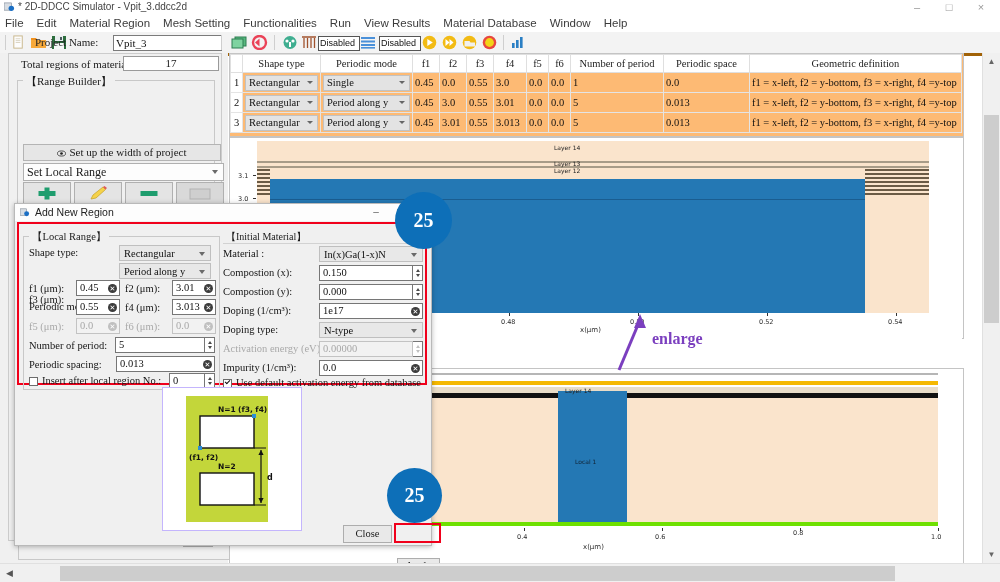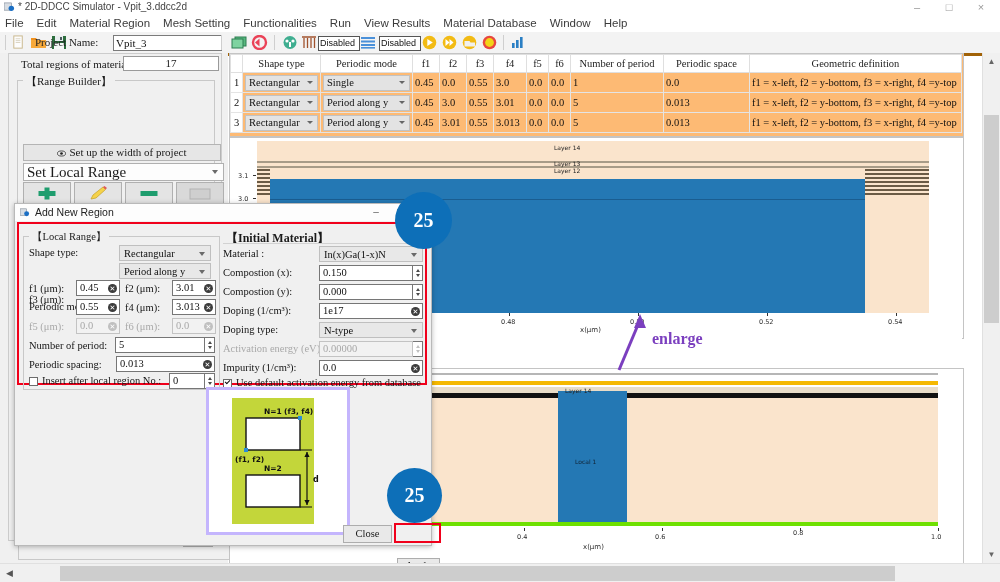--- a/index.html
+++ b/index.html
@@ -38,21 +38,21 @@
   #lp-inner{position:absolute;left:8px;top:0px;width:212px;height:486px;background:#f0f0f0;border:1px solid #cccccc;}
   .serif{font-family:"Liberation Serif",serif;}
   #totreg-lbl{position:absolute;left:12px;top:4px;font-size:11px;}
   #totreg-val{position:absolute;left:114px;top:2px;width:94px;height:13px;background:#fff;border:1px solid #9a9a9a;
               font-size:11px;text-align:center;line-height:13px;}
   .groupbox{position:absolute;border:1px solid #c8c8c8;}
   .grouptitle{position:absolute;background:#f0f0f0;font-size:11px;padding:0 3px;}
   #btn-width{position:absolute;left:14px;top:90px;width:196px;height:15px;background:#e6e6e6;border:1px solid #b4b4b4;
              font-size:11px;text-align:center;line-height:15px;}
   #sel-localrange{position:absolute;left:14px;top:109px;width:196px;height:16px;background:#fdfdfd;border:1px solid #b0b0b0;
-             font-size:15px;line-height:16px;padding-left:3px;}
+             font-size:12px;line-height:16px;padding-left:3px;}
   .arrowdn{position:absolute;right:5px;top:6px;width:0;height:0;border-left:3.5px solid transparent;border-right:3.5px solid transparent;border-top:4px solid #6a6a6a;}
   .sqbtn{position:absolute;top:128px;width:46px;height:21px;background:#e4e4e4;border:1px solid #b0b0b0;}
   #lr-lbl1{position:absolute;left:20px;top:173px;font-size:11px;}
   #lr-val1{position:absolute;left:78px;top:171px;width:130px;height:13px;background:#fff;border:1px solid #9a9a9a;font-size:11px;text-align:center;line-height:13px;}
   #lr-lbl2{position:absolute;left:20px;top:191px;font-size:11px;}
   #lr-val2{position:absolute;left:78px;top:189px;width:130px;height:13px;background:#fff;border:1px solid #9a9a9a;font-size:11px;text-align:center;line-height:13px;}
   #showfig-row{position:absolute;left:9px;top:466px;width:210px;height:38px;background:#f0f0f0;border:1px solid #c8c8c8;}
   #showfig-cb{position:absolute;left:8px;top:6px;width:9px;height:9px;background:#fff;border:1px solid #707070;}
   #showfig-cb:after{content:"";position:absolute;left:1px;top:1px;width:5px;height:2px;border-left:2px solid #111;border-bottom:2px solid #111;transform:rotate(-45deg);}
   #showfig-lbl{position:absolute;left:22px;top:3px;font-size:11px;}
@@ -93,21 +93,21 @@
   .clearx{position:absolute;width:9px;height:9px;border-radius:50%;background:#3c3c3c;color:#fff;font-size:7px;
           text-align:center;line-height:9px;}
   .clearx.dim{background:#c0c0c0;}
   .spin{position:absolute;width:10px;height:16px;background:#fff;border:1px solid #767676;border-left:none;box-sizing:border-box;}
   .spin:before,.spin:after{content:"";position:absolute;left:3px;width:0;height:0;border-left:2.5px solid transparent;border-right:2.5px solid transparent;}
   .spin:before{top:3px;border-bottom:3px solid #4a4a4a;}
   .spin:after{bottom:3px;border-top:3px solid #4a4a4a;}
   .spin.dim:before{border-bottom-color:#c0c0c0;} .spin.dim:after{border-top-color:#c0c0c0;}
   .cbx{position:absolute;width:9px;height:9px;background:#fff;border:1px solid #6c6c6c;box-sizing:border-box;}
   .cbx.chk:after{content:"";position:absolute;left:1px;top:0px;width:4px;height:2px;border-left:1.6px solid #111;border-bottom:1.6px solid #111;transform:rotate(-45deg);}
-  #fig-green{position:absolute;left:162px;top:387px;width:138px;height:142px;background:#fff;border:3px solid #c4b5fd;margin-left:44px;}
+  #fig-green{position:absolute;left:162px;top:387px;width:138px;height:142px;background:#fff;border:1px solid #c4b5fd;}
   #dbtn-close{position:absolute;left:343px;top:525px;width:47px;height:16px;background:#e9e9e9;border:1px solid #adadad;
               font-size:10.5px;font-family:"Liberation Serif",serif;text-align:center;line-height:16px;}
   #dbtn-apply{position:absolute;left:394px;top:523px;width:47px;height:20px;border:2px solid #f0001b;box-sizing:border-box;}
   #dbtn-apply .inner{position:absolute;left:1px;top:1px;width:41px;height:14px;background:#e9e9e9;border:1px solid #adadad;
                      font-size:10.5px;font-family:"Liberation Serif",serif;text-align:center;line-height:14px;margin-top:32px;}
 
   
   .badge{position:absolute;border-radius:50%;background:#0d6fb8;color:#fff;font-weight:bold;
          font-family:"Liberation Serif",serif;text-align:center;}
   #badge1{left:395px;top:192px;width:57px;height:57px;font-size:20px;line-height:57px;}
@@ -532,21 +532,21 @@
 
     <div class="dlbl" style="left:14px;top:137px;">Periodic spacing:</div>
     <div class="dfield" style="left:101px;top:134px;width:99px;">0.013</div>
     <div class="clearx" style="left:188px;top:138px;">✕</div>
 
     <div class="cbx" style="left:14px;top:155px;"></div>
     <div class="dlbl" style="left:27px;top:153px;">Insert after local region No.:</div>
     <div class="dfield" style="left:154px;top:151px;width:36px;">0</div>
     <div class="spin" style="left:190px;top:151px;"></div>
 
-    <div class="grouptitle serif" style="left:208px;top:8px;font-size:12px;font-weight:bold;">【Initial Material】</div>
+    <div class="grouptitle serif" style="left:208px;top:8px;font-size:10px;">【Initial Material】</div>
     <div class="abs" style="left:208px;top:21px;width:196px;height:1px;background:#d2d2d2;"></div>
 
     <div class="dlbl" style="left:208px;top:26px;">Material :</div>
     <div class="dcombo" style="left:304px;top:24px;width:104px;">
       <span>In(x)Ga(1-x)N</span>
       <span class="arrowdn" style="top:6px;"></span>
     </div>
 
     <div class="dlbl" style="left:208px;top:45px;">Compostion (x):</div>
     <div class="dfield" style="left:304px;top:43px;width:94px;">0.150</div>

